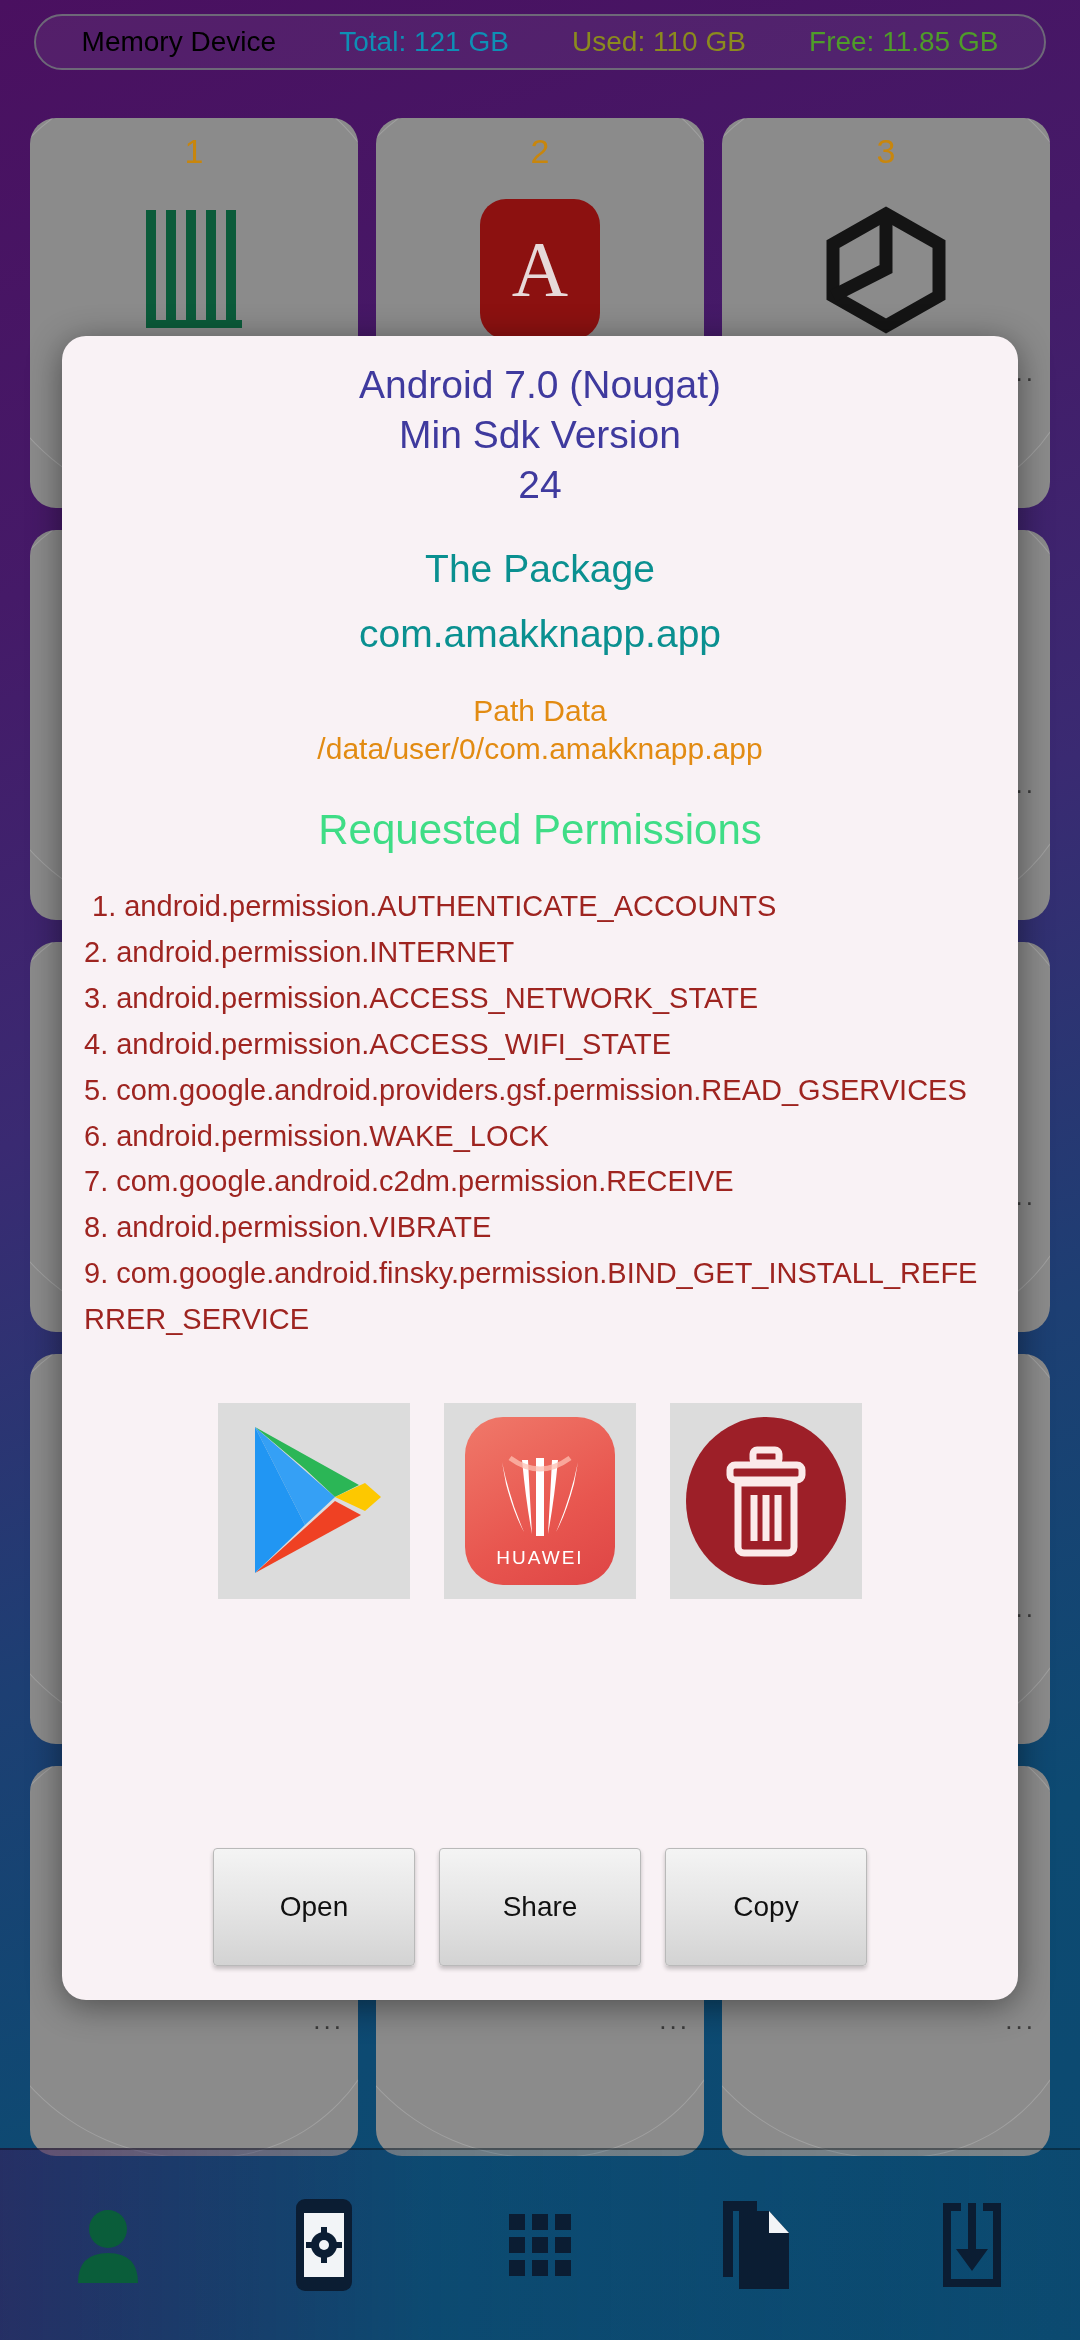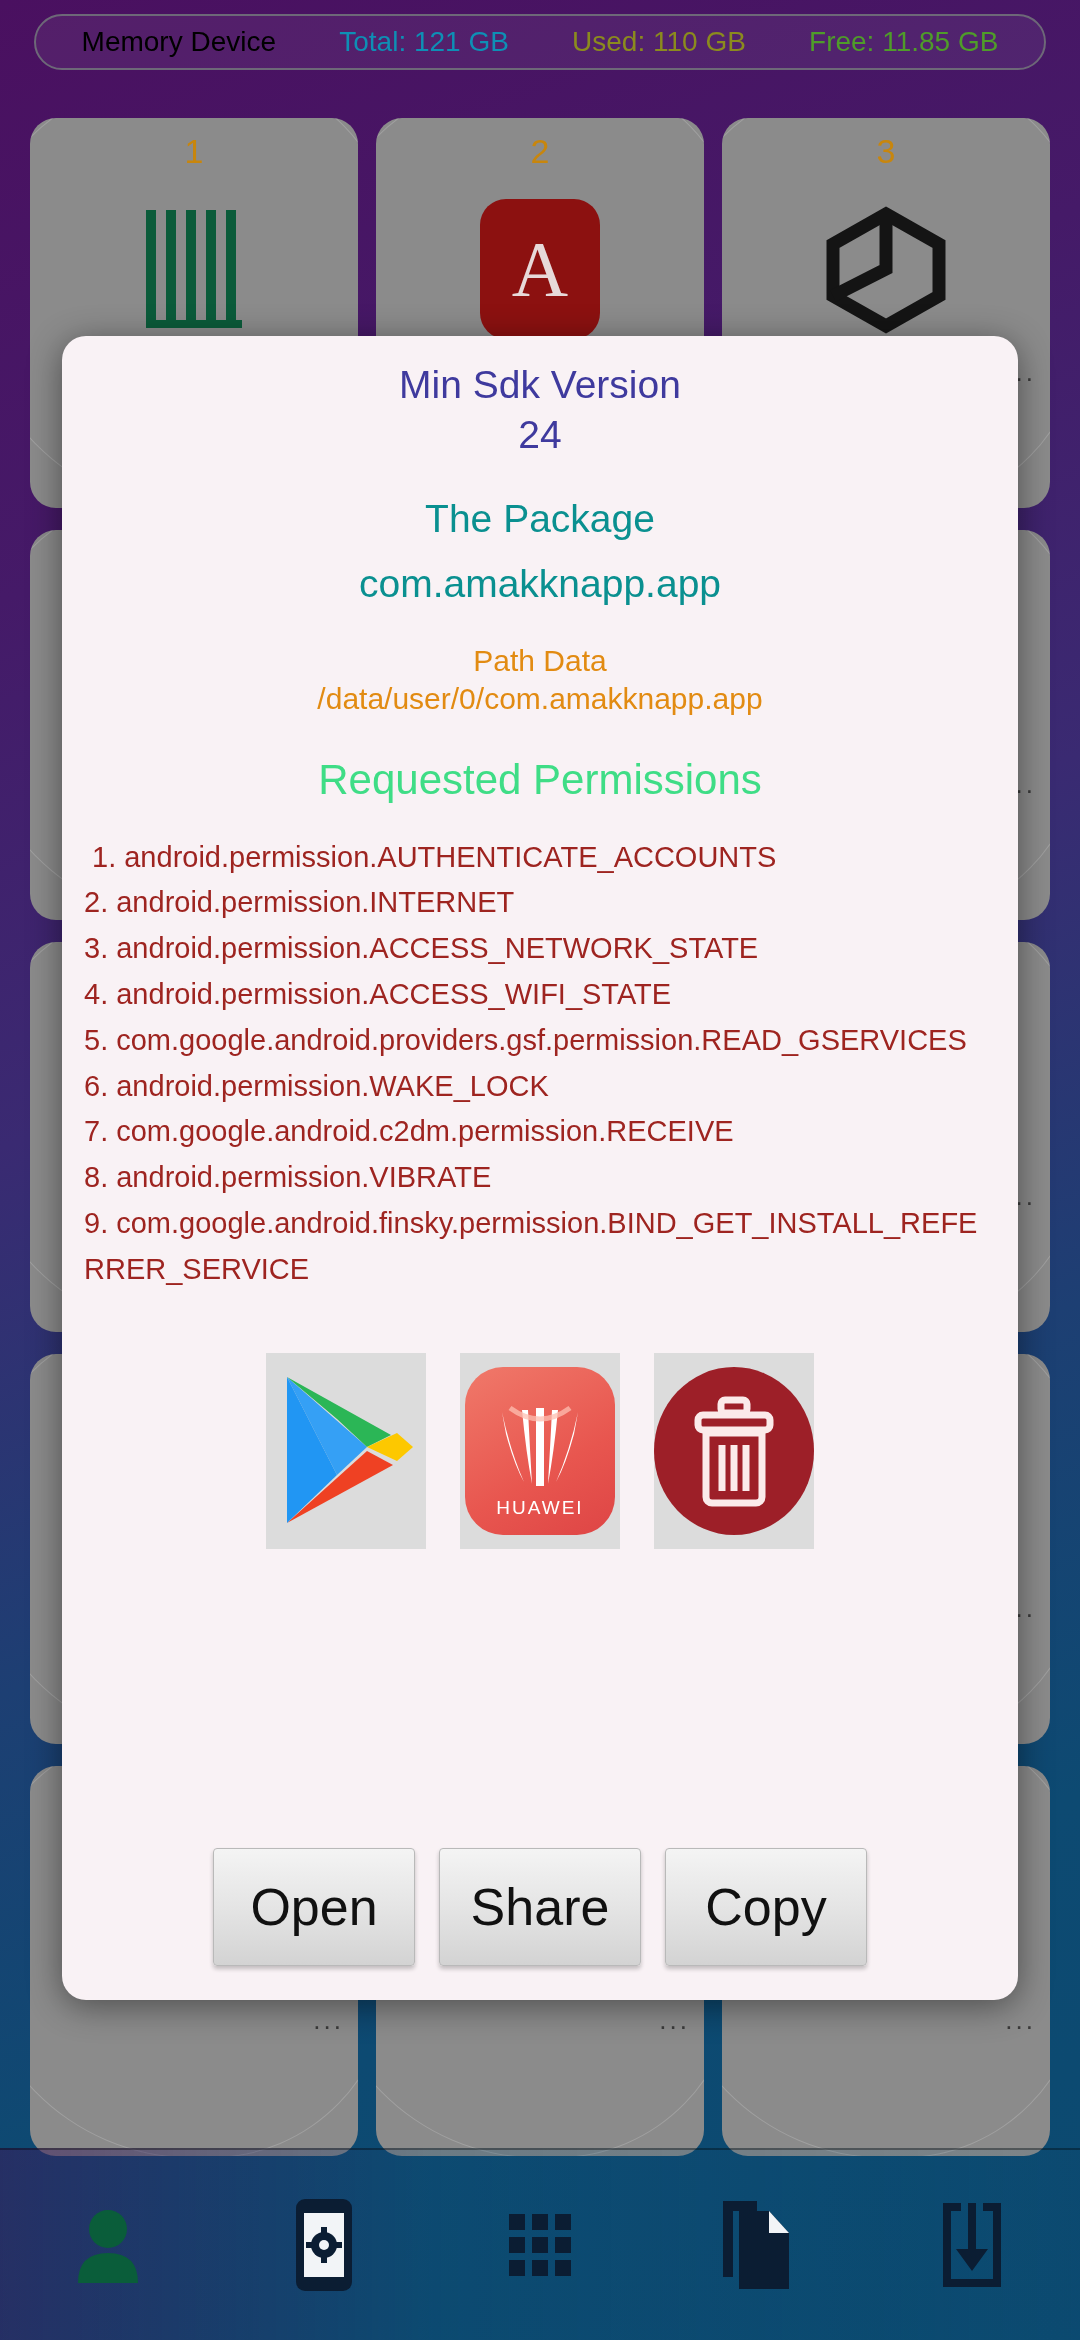--- a/index.html
+++ b/index.html
@@ -217,21 +217,21 @@
   .perm-list li { text-align: left; }
   .perm-list li:first-child { padding-left: 8px; }
 
   .store-row {
     display: flex;
     justify-content: center;
     gap: 34px;
     margin-top: 60px;
   }
   .store-btn {
-    width: 160px;
+    width: 192px;
     height: 196px;
     background: #dcdcdc;
     display: flex;
     align-items: center;
     justify-content: center;
   }
   .huawei-ic {
     width: 150px; height: 168px;
     border-radius: 38px;
     background: linear-gradient(150deg,#f0796a 0%, #e8564f 60%, #de4545 100%);
@@ -256,21 +256,21 @@
     padding: 26px 0 34px 0;
     flex: 0 0 auto;
   }
   .action-btn {
     width: 200px;
     height: 116px;
     background: linear-gradient(180deg,#f4f4f4 0%, #e3e3e3 55%, #d3d3d3 100%);
     border: 1px solid #b9b9b9;
     border-radius: 4px;
     box-shadow: 0 3px 4px rgba(0,0,0,0.22);
-    font-size: 52px;
+    font-size: 28px;
     color: #111;
     display: flex;
     align-items: center;
     justify-content: center;
     font-family: "Liberation Sans", sans-serif;
     cursor: pointer;
   }
 </style>
 </head>
 <body>
@@ -476,20 +476,21 @@
         <path d="M6 6 h18 v8 H14 v68 h42 V14 H46 V6 h18 v84 H6 z" fill="#0b1d33"></path>
         <path d="M31 6 h8 v46 h12 L35 74 L19 52 h12 z" fill="#0b1d33"></path>
       </svg>
     </div>
   </div>
 
   <div id="dialog">
     <div class="dlg-scroll">
 
       <div class="centered">
+        <div class="line-sdk">Android 7.0 (Nougat)</div>
         <div class="line-sdk">Min Sdk Version</div>
         <div class="line-sdk">24</div>
       </div>
 
       <div class="centered grp">
         <div class="line-pkg-h">The Package</div>
         <div class="line-pkg-v">com.amakknapp.app</div>
       </div>
 
 

